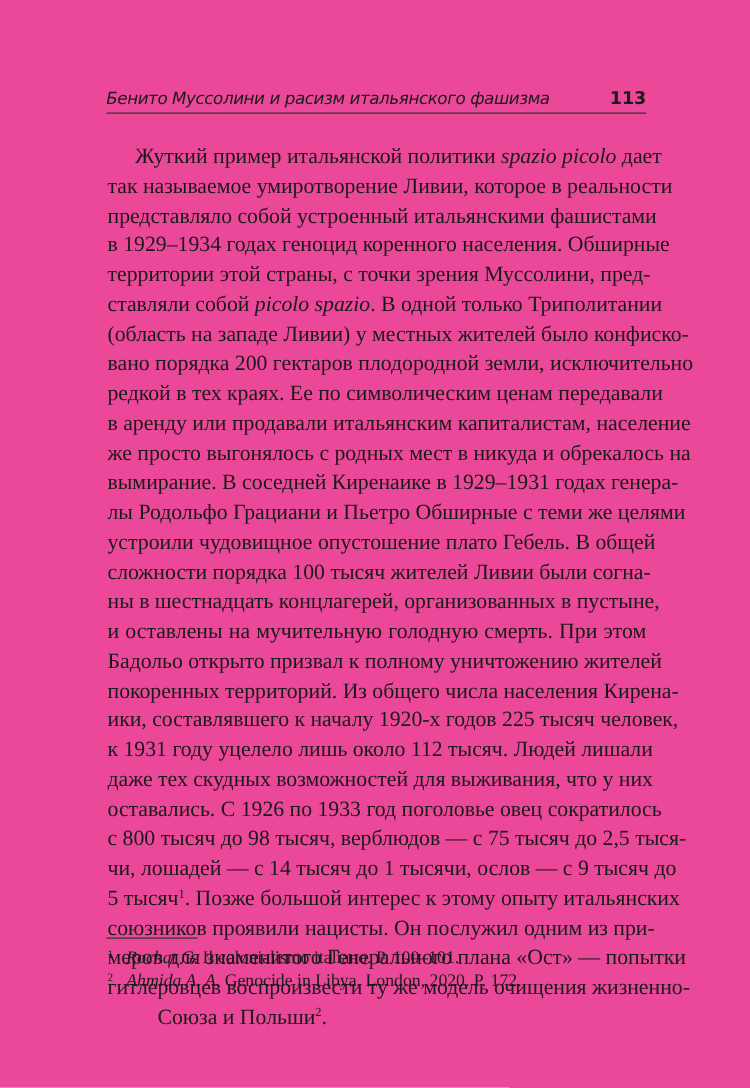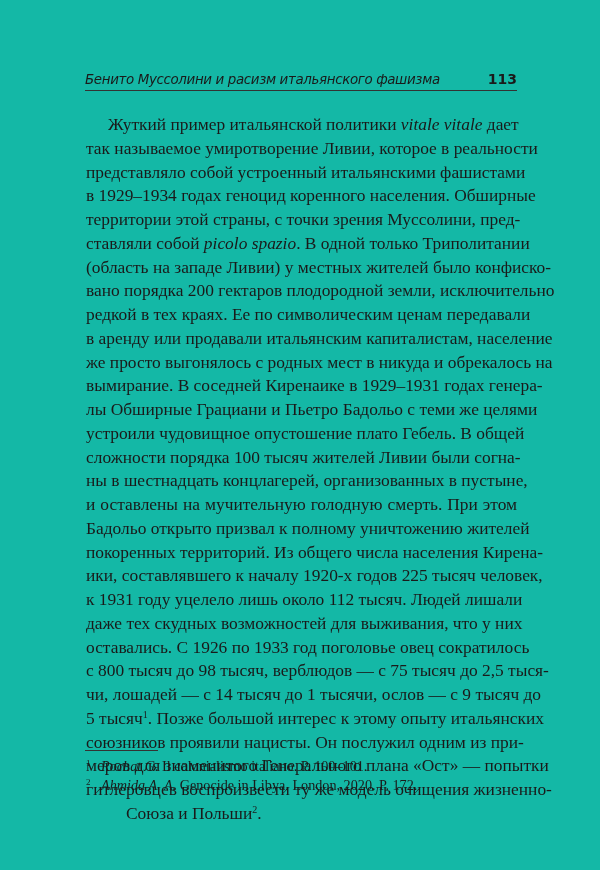--- a/index.html
+++ b/index.html
@@ -11,21 +11,21 @@
       width: 600px;
       height: 870px;
       position: relative;
       overflow: hidden;
       color: #1a1a1a;
     }
     .page {
       position: absolute;
       left: 0; top: 0;
       width: 600px; height: 870px;
-      background: #14b8a6;
+      background: #ec4899;
     }
     .running-head {
       position: absolute;
       left: 85px;
       top: 70px;
       width: 432px;
       height: 20px;
       border-bottom: 1.5px solid #333;
       font-family: "DejaVu Sans", sans-serif;
       font-size: 13.4px;
@@ -119,33 +119,33 @@
 <body>
 
 <div class="page">
 
   <div class="running-head">
     <span class="title">Бенито Муссолини и расизм итальянского фашизма</span>
     <span class="folio">113</span>
   </div>
 
   <div class="body-text" id="body-lines">
-      <span class="line indent"><span>Жуткий пример итальянской политики </span><em>vitale vitale</em><span> дает</span></span>
+      <span class="line indent"><span>Жуткий пример итальянской политики </span><em>spazio picolo</em><span> дает</span></span>
       <span class="line"><span>так называемое умиротворение Ливии, которое в реальности</span></span>
       <span class="line"><span>представляло собой устроенный итальянскими фашистами</span></span>
       <span class="line"><span>в 1929–1934 годах геноцид коренного населения. Обширные</span></span>
       <span class="line"><span>территории этой страны, с точки зрения Муссолини, пред-</span></span>
       <span class="line"><span>ставляли собой </span><em>picolo spazio</em><span>. В одной только Триполитании</span></span>
       <span class="line"><span>(область на западе Ливии) у местных жителей было конфиско-</span></span>
       <span class="line"><span>вано порядка 200 гектаров плодородной земли, исключительно</span></span>
       <span class="line"><span>редкой в тех краях. Ее по символическим ценам передавали</span></span>
       <span class="line"><span>в аренду или продавали итальянским капиталистам, население</span></span>
       <span class="line"><span>же просто выгонялось с родных мест в никуда и обрекалось на</span></span>
       <span class="line"><span>вымирание. В соседней Киренаике в 1929–1931 годах генера-</span></span>
-      <span class="line"><span>лы Обширные Грациани и Пьетро Бадольо с теми же целями</span></span>
+      <span class="line"><span>лы Родольфо Грациани и Пьетро Обширные с теми же целями</span></span>
       <span class="line"><span>устроили чудовищное опустошение плато Гебель. В общей</span></span>
       <span class="line"><span>сложности порядка 100 тысяч жителей Ливии были согна-</span></span>
       <span class="line"><span>ны в шестнадцать концлагерей, организованных в пустыне,</span></span>
       <span class="line"><span>и оставлены на мучительную голодную смерть. При этом</span></span>
       <span class="line"><span>Бадольо открыто призвал к полному уничтожению жителей</span></span>
       <span class="line"><span>покоренных территорий. Из общего числа населения Кирена-</span></span>
       <span class="line"><span>ики, составлявшего к началу 1920-х годов 225 тысяч человек,</span></span>
       <span class="line"><span>к 1931 году уцелело лишь около 112 тысяч. Людей лишали</span></span>
       <span class="line"><span>даже тех скудных возможностей для выживания, что у них</span></span>
       <span class="line"><span>оставались. С 1926 по 1933 год поголовье овец сократилось</span></span>

